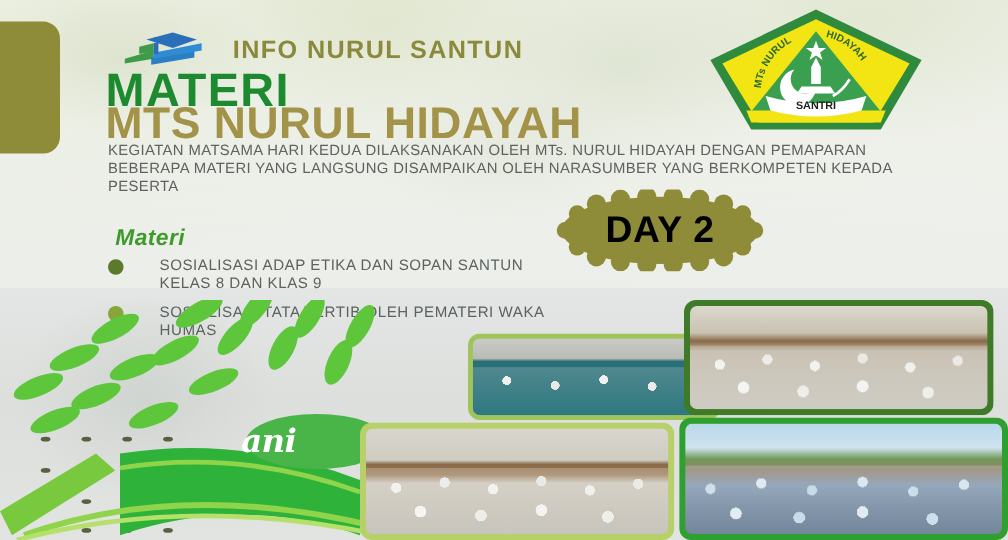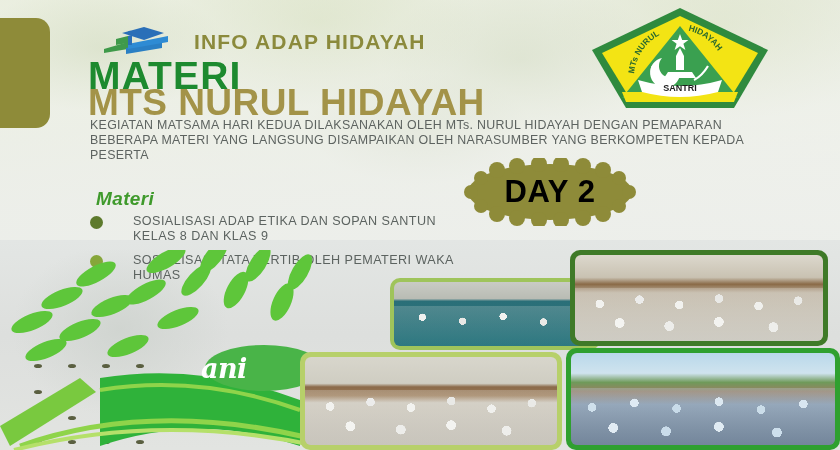--- a/index.html
+++ b/index.html
@@ -223,21 +223,21 @@
       <svg viewBox="0 0 84 34" width="84" height="34">
         <path d="M6 24 L30 17 L30 24 L6 28 Z" fill="#3f9a4a"></path>
         <path d="M18 14 L30 11 L30 18 L18 20 Z" fill="#3f9a4a"></path>
         <path d="M28 23 L64 15 L64 23 L28 29 Z" fill="#2a7fc4"></path>
         <path d="M30 19 L70 11 L70 17 L30 24 Z" fill="#2e8bd4"></path>
         <path d="M24 8 L46 2 L66 8 L46 15 Z" fill="#2a6fb8"></path>
         <path d="M30 11 L30 20 L34 20 L34 10 Z" fill="#2a6fb8"></path>
         <circle cx="32" cy="8" r="2.2" fill="#2a6fb8"></circle>
       </svg>
     </div>
-    <div class="info-title">INFO ADAP HIDAYAH</div>
+    <div class="info-title">INFO NURUL SANTUN</div>
   </div>
 
   <div class="emblem">
     <svg viewBox="0 0 184 108" width="184" height="108">
 
       <polygon points="92,4 180,46 146,104 38,104 4,46" fill="#2f8a3e"></polygon>
 
       <polygon points="92,12 170,49 140,98 44,98 14,49" fill="#f3e414"></polygon>
 
       <polygon points="92,22 150,94 34,94" fill="#3aa050"></polygon>

